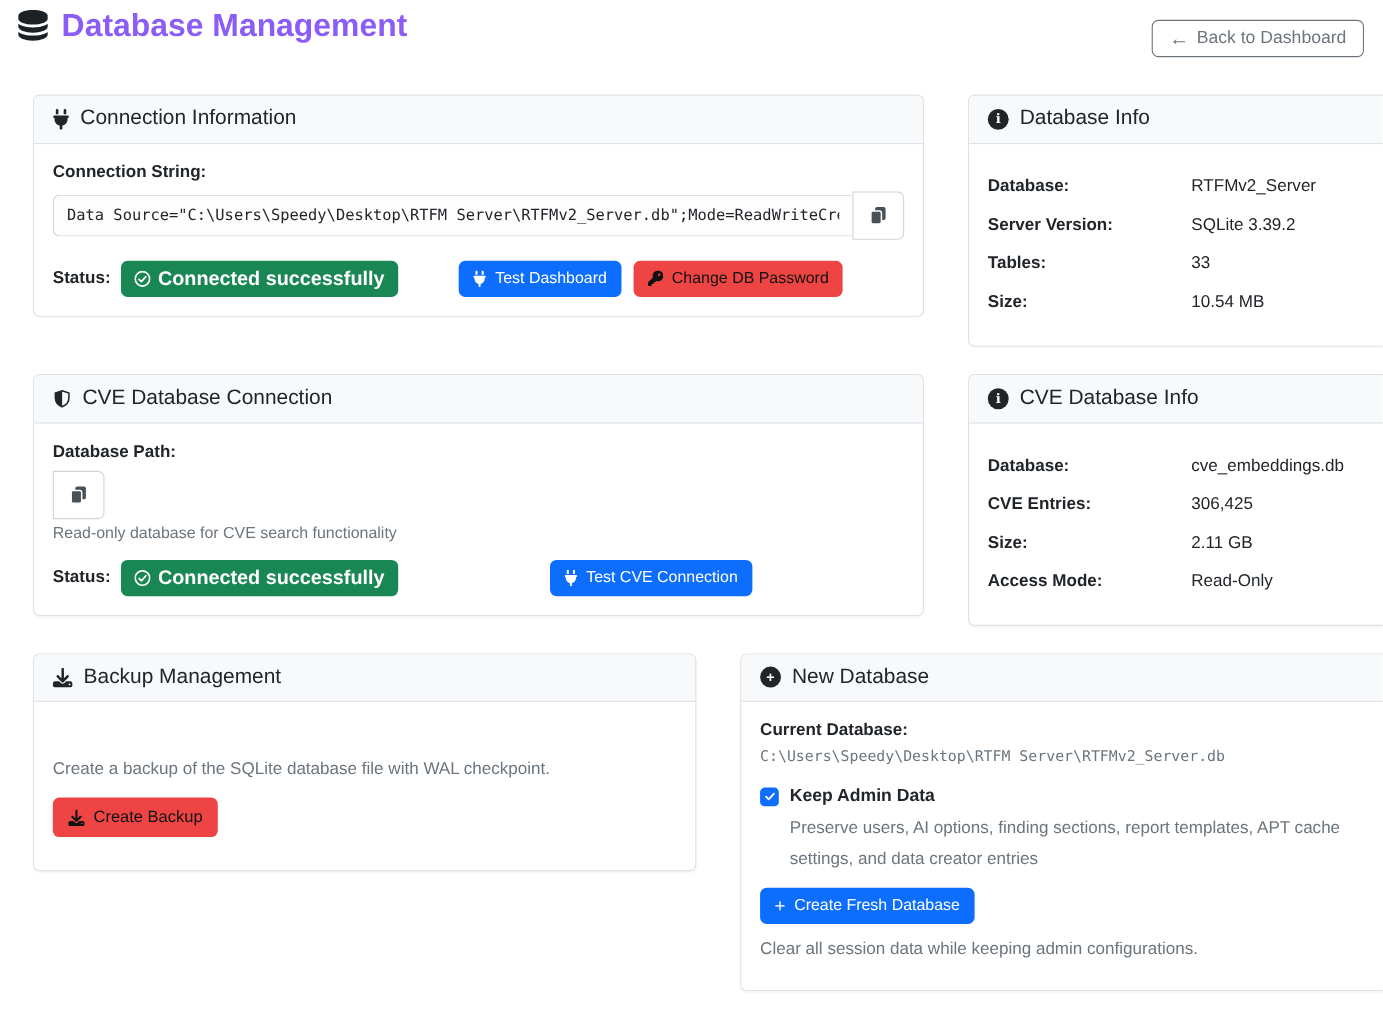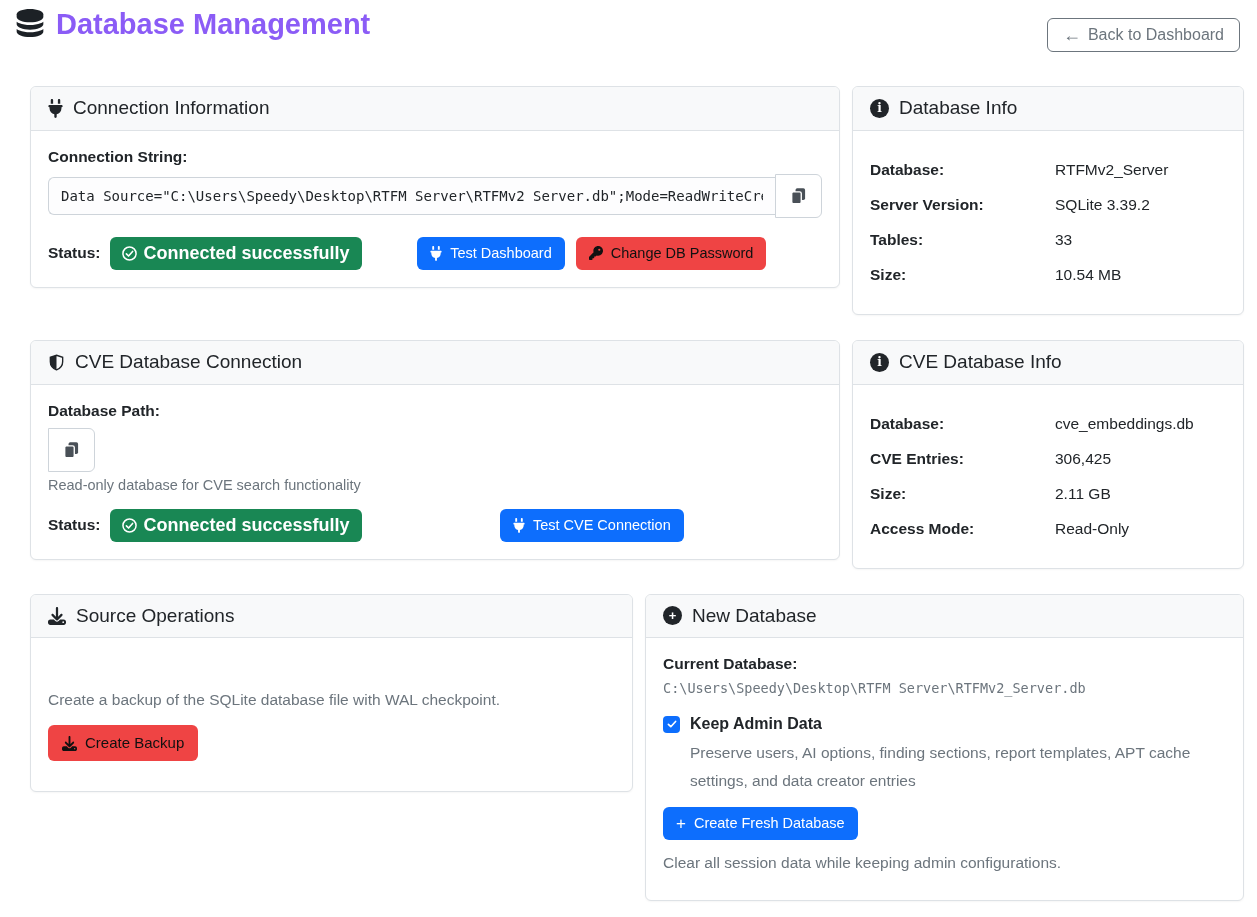--- a/index.html
+++ b/index.html
@@ -15,21 +15,21 @@
   .page-title { display:flex; align-items:center; gap:10px; font-size:29px; font-weight:600; color:#8b5cf6; }
   .page-title svg { flex:0 0 auto; }
   .btn-outline {
     margin-top:10px; display:inline-flex; align-items:center; gap:7px;
     border:1px solid #6c757d; color:#6c757d; background:#fff;
     border-radius:6px; padding:7px 15px; font-size:16px; cursor:pointer;
     font-family:inherit;
   }
   .arrow { font-size:18px; line-height:1; }
   
-  .row { display:grid; gap:12px; align-items:start; margin-bottom:25px;padding-left:16px; }
+  .row { display:grid; gap:40px; align-items:start; margin-bottom:25px;padding-left:16px; }
   .row-top { grid-template-columns:810px 392px; }
   .row-bottom { grid-template-columns:603px 599px; }
   
   .card { background:#fff; border:1px solid #dee2e6; border-radius:6px; box-shadow:0 1px 2px rgba(0,0,0,.04); overflow:hidden; }
   .card-header {
     background:#f8f9fa; border-bottom:1px solid #dee2e6;
     padding:10px 17px; font-size:19px; color:#212529;
     display:flex; align-items:center; gap:10px; line-height:1.2;
   }
   .card-body { padding:17px; }
@@ -263,21 +263,21 @@
 
 <div class="row row-bottom">
 
   <div class="card">
     <div class="card-header">
       <span style="display:inline-flex;">
         <svg width="18" height="18" viewBox="0 0 512 512" fill="#212529" aria-hidden="true">
           <path d="M288 32c0-17.7-14.3-32-32-32s-32 14.3-32 32V274.7l-73.4-73.4c-12.5-12.5-32.8-12.5-45.3 0s-12.5 32.8 0 45.3l128 128c12.5 12.5 32.8 12.5 45.3 0l128-128c12.5-12.5 12.5-32.8 0-45.3s-32.8-12.5-45.3 0L288 274.7V32zM64 352c-35.3 0-64 28.7-64 64v32c0 35.3 28.7 64 64 64H448c35.3 0 64-28.7 64-64V416c0-35.3-28.7-64-64-64H346.5l-45.3 45.3c-25 25-65.5 25-90.5 0L165.5 352H64zm368 56a24 24 0 1 1 0 48 24 24 0 1 1 0-48z"></path>
         </svg>
       </span>
-      <span>Source Operations</span>
+      <span>Backup Management</span>
     </div>
     <div class="card-body" style="padding-bottom:30px;">
       <div class="muted">Create a backup of the SQLite database file with WAL checkpoint.</div>
       <button class="btn btn-warning mt16" style="padding:9px 14px;font-size:15px;">
         <span style="display:inline-flex;">
           <svg width="15" height="15" viewBox="0 0 512 512" fill="#111111" aria-hidden="true">
             <path d="M288 32c0-17.7-14.3-32-32-32s-32 14.3-32 32V274.7l-73.4-73.4c-12.5-12.5-32.8-12.5-45.3 0s-12.5 32.8 0 45.3l128 128c12.5 12.5 32.8 12.5 45.3 0l128-128c12.5-12.5 12.5-32.8 0-45.3s-32.8-12.5-45.3 0L288 274.7V32zM64 352c-35.3 0-64 28.7-64 64v32c0 35.3 28.7 64 64 64H448c35.3 0 64-28.7 64-64V416c0-35.3-28.7-64-64-64H346.5l-45.3 45.3c-25 25-65.5 25-90.5 0L165.5 352H64zm368 56a24 24 0 1 1 0 48 24 24 0 1 1 0-48z"></path>
           </svg>
         </span>
         <span>Create Backup</span>

